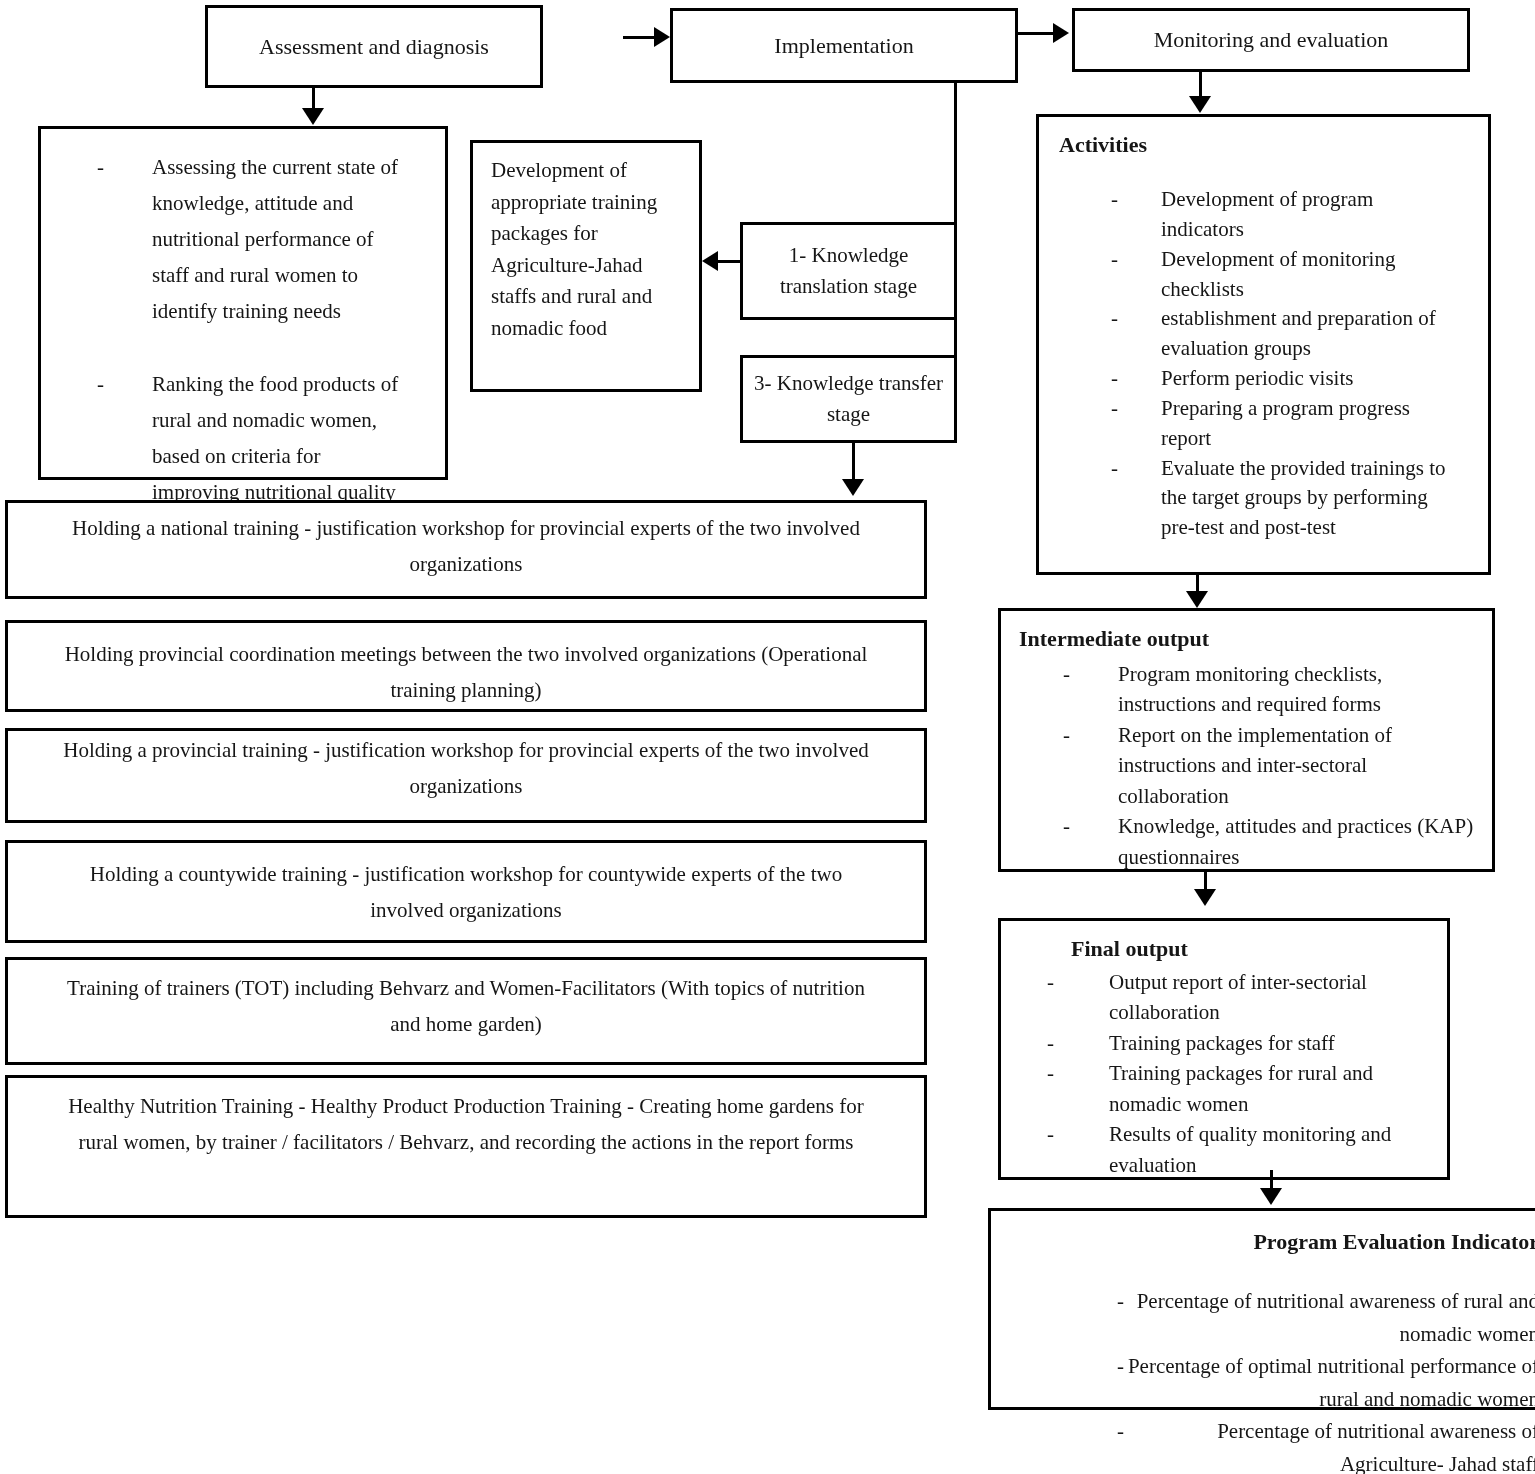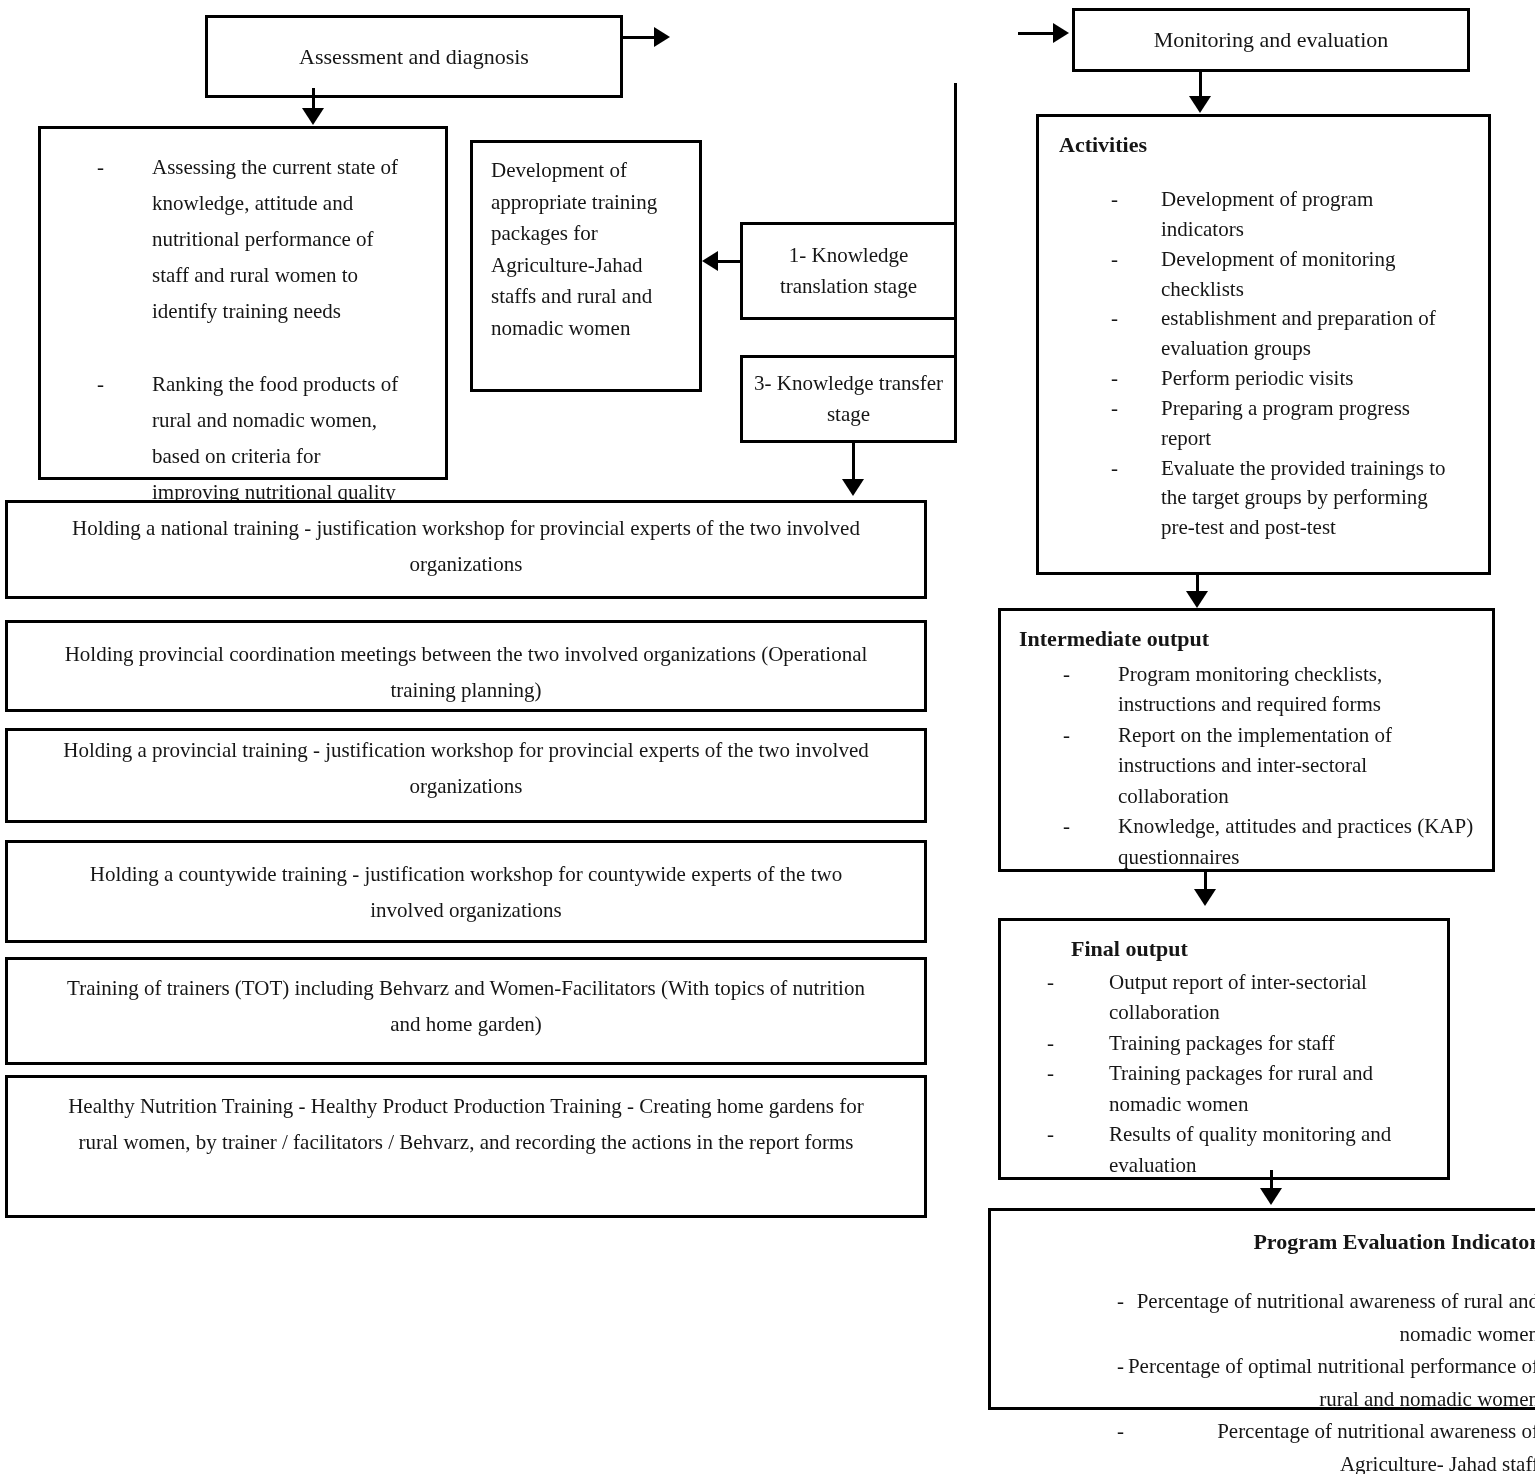--- a/index.html
+++ b/index.html
@@ -56,22 +56,25 @@
   #program-box .list{margin-top:26px;}
   #program-box .brow{padding-left:55px;}
   #program-box .bdash{width:58px;}
   #program-box .btxt{width:415px;}
 </style>
 </head>
 <body>
 
 <div class="canvas">
 
-  <div class="box center toplabel" style="left:205px;top:15px;width:418px;height:83px;">
+  <div class="box center toplabel" style="left:205px;top:5px;width:338px;height:83px;">
     <span>Assessment and diagnosis</span>
+  </div>
+  <div class="box center toplabel" style="left:670px;top:8px;width:348px;height:75px;">
+    <span>Implementation</span>
   </div>
   <div class="box center toplabel" style="left:1072px;top:8px;width:398px;height:64px;">
     <span>Monitoring and evaluation</span>
   </div>
 
   <div class="hl" style="left:623px;top:36px;width:32px;"></div>
   <div class="ah ah-right" style="left:654px;top:27px;"></div>
 
   <div class="hl" style="left:1018px;top:32px;width:36px;"></div>
   <div class="ah ah-right" style="left:1053px;top:23px;"></div>
@@ -84,21 +87,21 @@
       <span class="bdash">-</span>
       <span class="btxt">Assessing the current state of knowledge, attitude and nutritional performance of staff and rural women to identify training needs</span>
     </div>
     <div class="brow">
       <span class="bdash">-</span>
       <span class="btxt">Ranking the food products of rural and nomadic women, based on criteria for improving nutritional quality</span>
     </div>
   </div>
 
   <div class="box" id="dev-box" style="left:470px;top:140px;width:232px;height:252px;">
-    <span>Development of appropriate training packages for Agriculture-Jahad staffs and rural and nomadic women</span>
+    <span>Development of appropriate training packages for Agriculture-Jahad staffs and rural and nomadic food</span>
   </div>
 
   <div class="box center kbox" style="left:740px;top:222px;width:217px;height:98px;align-items:center;">
     <span>1- Knowledge translation stage</span>
   </div>
   <div class="box center kbox" style="left:740px;top:355px;width:217px;height:88px;">
     <span>3- Knowledge transfer stage</span>
   </div>
 
   <div class="hl" style="left:716px;top:260px;width:24px;"></div>

